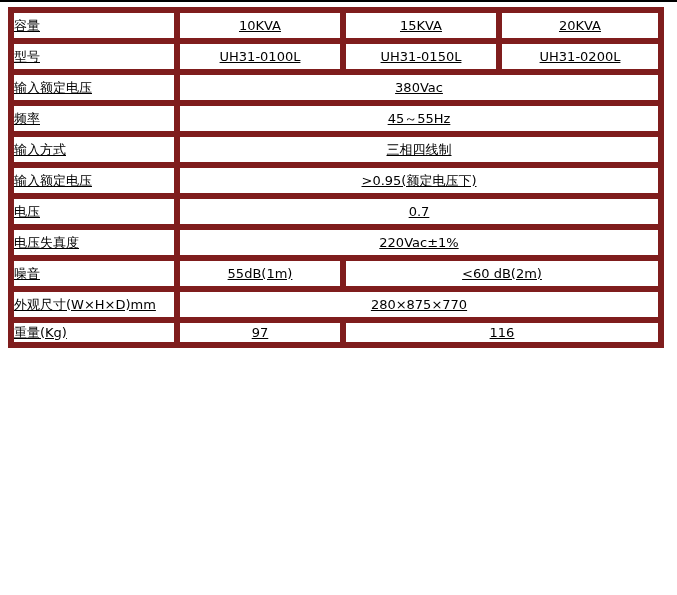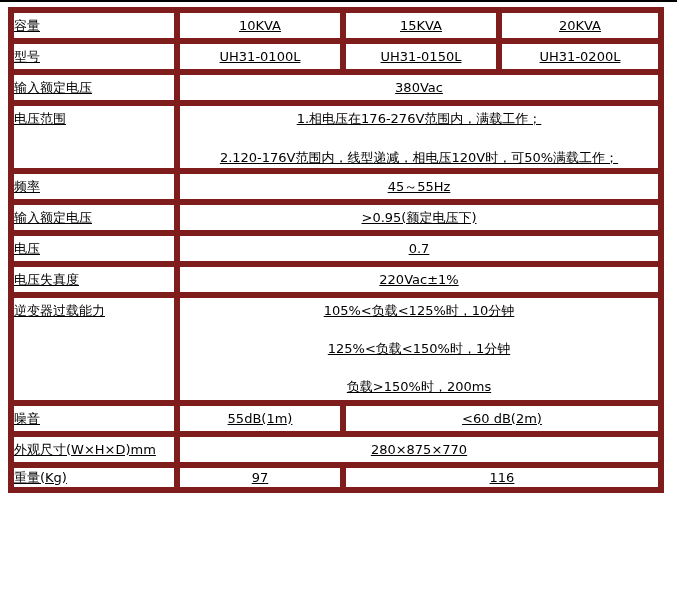--- a/index.html
+++ b/index.html
@@ -83,59 +83,48 @@
         <td class="val">UH31-0100L</td>
         <td class="val">UH31-0150L</td>
         <td class="val">UH31-0200L</td>
       </tr>
 
       <tr class="r-std">
         <td class="lbl">输入额定电压</td>
         <td class="val" colspan="3">380Vac</td>
       </tr>
 
-      <tr class="r-2line">
-        <td class="lbl">电压范围</td>
-        <td colspan="3">
-          <div class="line">1.相电压在176-276V范围内，满载工作；</div>
-          <div class="line gap-wide">2.120-176V范围内，线型递减，相电压120V时，可50%满载工作；</div>
-        </td>
-      </tr>
 
 
       <tr class="r-std">
         <td class="lbl">频率</td>
         <td class="val" colspan="3">45～55Hz</td>
       </tr>
 
+      <tr class="r-std">
+        <td class="lbl">输入方式</td>
+        <td class="val" colspan="3">三相四线制</td>
+      </tr>
 
 
       <tr class="r-std">
         <td class="lbl">输入额定电压</td>
         <td class="val" colspan="3">&gt;0.95(额定电压下)</td>
       </tr>
 
       <tr class="r-std">
         <td class="lbl">电压</td>
         <td class="val" colspan="3">0.7</td>
       </tr>
 
       <tr class="r-std">
         <td class="lbl">电压失真度</td>
         <td class="val" colspan="3">220Vac±1%</td>
       </tr>
 
-      <tr class="r-3line">
-        <td class="lbl">逆变器过载能力</td>
-        <td colspan="3">
-          <div class="line">105%&lt;负载&lt;125%时，10分钟</div>
-          <div class="line gap-med">125%&lt;负载&lt;150%时，1分钟</div>
-          <div class="line gap-med">负载&gt;150%时，200ms</div>
-        </td>
-      </tr>
 
 
 
       <tr class="r-std">
         <td class="lbl">噪音</td>
         <td class="val">55dB(1m)</td>
         <td class="val" colspan="2">&lt;60 dB(2m)</td>
       </tr>
 
       <tr class="r-std">

